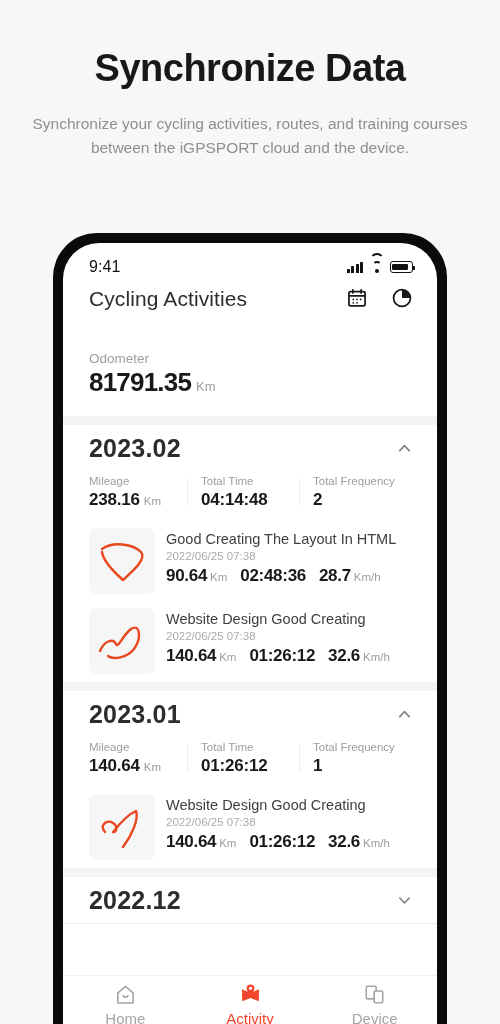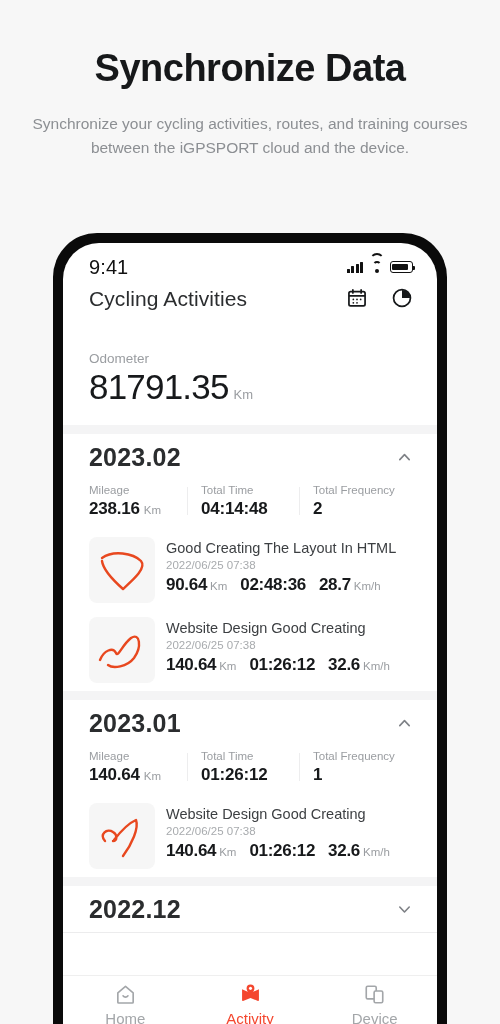--- a/index.html
+++ b/index.html
@@ -39,21 +39,21 @@
     position:relative;
     display:flex; flex-direction:column;
   }
 
   
   .statusbar {
     height:44px; flex:0 0 44px;
     display:flex; align-items:center; justify-content:space-between;
     padding:4px 24px 0 26px;
   }
-  .status-time { font-size:20px; font-weight:500; color:#111; letter-spacing:0.1px; }
+  .status-time { font-size:16px; font-weight:500; color:#111; letter-spacing:0.1px; }
   .status-icons { display:flex; align-items:center; gap:6px; }
   .bars { display:flex; align-items:flex-end; gap:1.6px; height:11px; }
   .bars i { width:2.8px; background:#111; border-radius:0.6px; display:block; }
   .bars i:nth-child(1){height:4px;} .bars i:nth-child(2){height:6.3px;}
   .bars i:nth-child(3){height:8.6px;} .bars i:nth-child(4){height:11px;}
   .wifi { width:15px; height:11px; position:relative; }
   .wifi b {
     position:absolute; left:50%; bottom:0; transform:translateX(-50%);
     border:2px solid #111; border-color:#111 transparent transparent transparent;
     border-radius:50%; display:block;
@@ -79,21 +79,21 @@
   .appbar-title { font-size:21px; color:#2b2d2f; font-weight:400; letter-spacing:0.1px; }
   .appbar-actions { display:flex; align-items:center; gap:23px; }
   .ic { width:22px; height:22px; display:block; }
 
   
   .body { flex:1 1 auto; overflow:hidden; background:#fff; }
 
   .odo { padding:10px 26px 18px 26px; background:#fff; }
   .odo-label { font-size:13.5px; color:#9a9da1; margin-bottom:1px; }
   .odo-row { display:flex; align-items:baseline; }
-  .odo-value { font-size:35px; font-weight:400; color:#17191b; letter-spacing:-0.8px; }
+  .odo-value { font-size:26px; font-weight:700; color:#17191b; letter-spacing:-0.8px; }
   .odo-unit { font-size:13px; color:#9a9da1; margin-left:5px; }
 
   .gap { height:9px; background:#f4f4f5; }
   .hair { height:1px; background:#ececed; }
 
   
   .month-head {
     height:46px; display:flex; align-items:center; justify-content:space-between;
     padding:0 24px 0 26px; background:#fff;
   }

